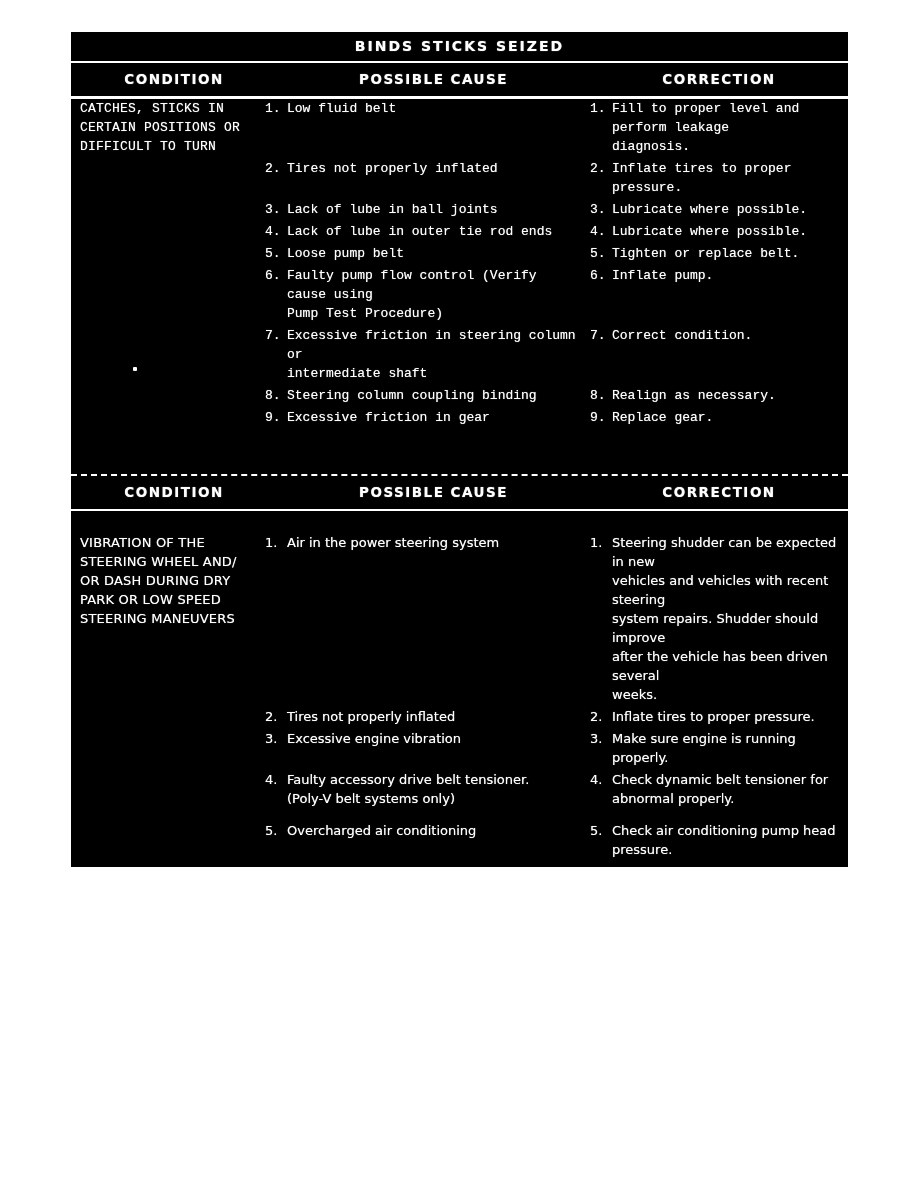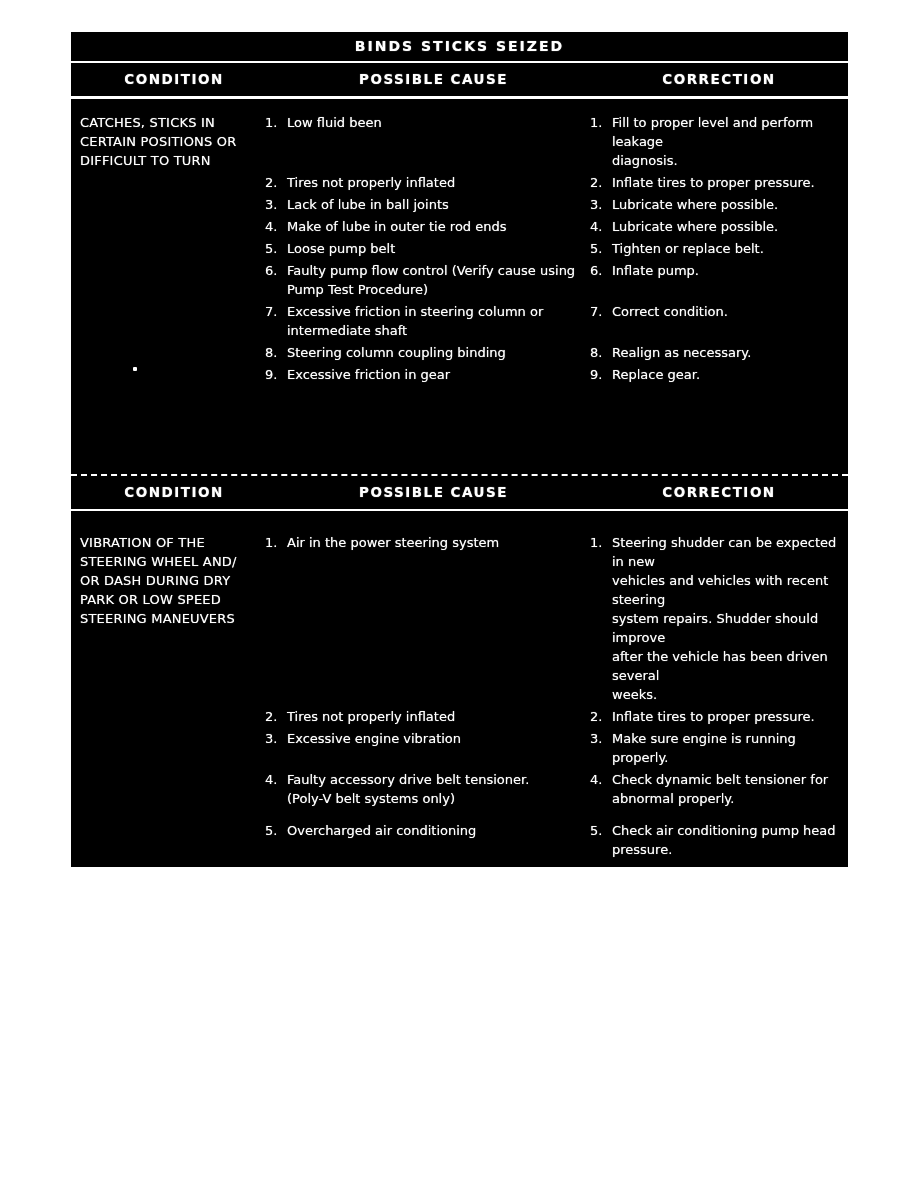--- a/index.html
+++ b/index.html
@@ -44,21 +44,21 @@
     font-size: 13.5px; font-weight: bold; letter-spacing: 1.5px;
     text-shadow: 0 0 1px rgba(255,255,255,0.7);
   }
   .body {
     display: grid;
     grid-template-columns: 194px 325px 1fr;
     grid-auto-rows: min-content;
     row-gap: 3px;
     align-items: start;
   }
-  .s1 .body { padding-top: 14px; min-height: 375px; }
+  .s1 .body { min-height: 375px; font-family: Liberation Mono, monospace; }
   .s2 .body { padding-top: 22px; padding-bottom: 8px; min-height: 227px; }
   .txt {
     white-space: pre-line;
     font-size: 13px; line-height: 19px;
     text-shadow: 0 0 0.8px rgba(255,255,255,0.65);
   }
   .cond {
     grid-column: 1;
     padding-left: 9px; padding-right: 12px;
   }
@@ -96,21 +96,21 @@
     </div>
     <div class="body">
       <div class="cond" style="grid-row: 1 / span 9;">
         <div class="txt">CATCHES, STICKS IN
 CERTAIN POSITIONS OR
 DIFFICULT TO TURN</div>
       </div>
 
       <div class="item cause-cell" style="grid-row:1">
         <span class="num">1.</span>
-        <div class="txt">Low fluid been</div>
+        <div class="txt">Low fluid belt</div>
       </div>
       <div class="item corr-cell" style="grid-row:1">
         <span class="num">1.</span>
         <div class="txt">Fill to proper level and perform leakage
 diagnosis.</div>
       </div>
 
       <div class="item cause-cell" style="grid-row:2">
         <span class="num">2.</span>
         <div class="txt">Tires not properly inflated</div>
@@ -124,21 +124,21 @@
         <span class="num">3.</span>
         <div class="txt">Lack of lube in ball joints</div>
       </div>
       <div class="item corr-cell" style="grid-row:3">
         <span class="num">3.</span>
         <div class="txt">Lubricate where possible.</div>
       </div>
 
       <div class="item cause-cell" style="grid-row:4">
         <span class="num">4.</span>
-        <div class="txt">Make of lube in outer tie rod ends</div>
+        <div class="txt">Lack of lube in outer tie rod ends</div>
       </div>
       <div class="item corr-cell" style="grid-row:4">
         <span class="num">4.</span>
         <div class="txt">Lubricate where possible.</div>
       </div>
 
       <div class="item cause-cell" style="grid-row:5">
         <span class="num">5.</span>
         <div class="txt">Loose pump belt</div>
       </div>

